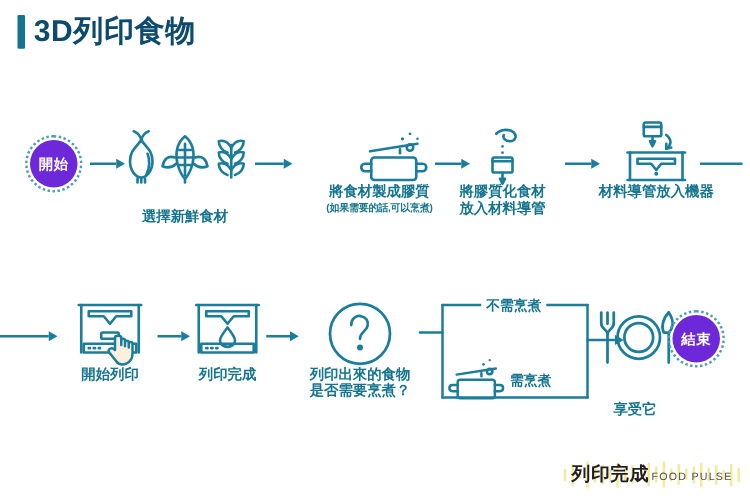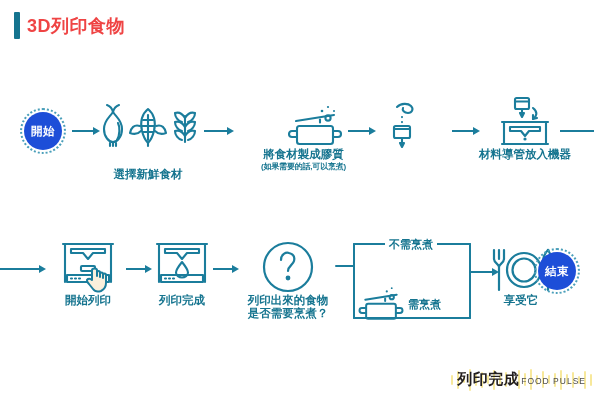--- a/index.html
+++ b/index.html
@@ -28,23 +28,23 @@
     align-items: center;
     gap: 7px;
   }
   #title-bar {
     width: 6px;
     height: 27px;
     background: #15748f;
     border-radius: 1px;
   }
   #title-text {
-    font-size: 18px;
-    font-weight: bold;
-    color: #ef4444;
+    font-size: 24px;
+    font-weight: bold;
+    color: #0c4a6e;
     letter-spacing: 0.5px;
     line-height: 1;
   }
   
   .node {
     position: absolute;
     display: flex;
     flex-direction: column;
     align-items: center;
   }
@@ -86,21 +86,21 @@
     border: 2px dotted #4a9fba;
     display: flex;
     align-items: center;
     justify-content: center;
     box-sizing: border-box;
   }
   .terminator .disc {
     width: 38px;
     height: 38px;
     border-radius: 50%;
-    background: #1d4ed8;
+    background: #6d28d9;
     color: #ffffff;
     font-size: 11.5px;
     font-weight: bold;
     display: flex;
     align-items: center;
     justify-content: center;
     letter-spacing: 0.5px;
   }
   
   .arrow {
@@ -243,20 +243,24 @@
   <div class="node" style="left:348px; top:100px; width:108px;">
     <div class="icon-wrap" style="height:48px;">
       <svg width="54" height="46" viewBox="0 0 54 46" fill="none" stroke="#1b7d9c" stroke-width="2.1" stroke-linecap="round" stroke-linejoin="round">
         <path d="M22 5 C26 1 33 1 36 4 C39 7 37 11 33 11 C29 11 27 8 28 6"></path>
         <path d="M27 15 L27 18 M27 20 L27 22" stroke-dasharray="0.1 4"></path>
         <rect x="19" y="24" width="16" height="12" rx="1.5"></rect>
         <path d="M19 27 L35 27"></path>
         <path d="M27 36 L27 41"></path>
         <path d="M25 41 L29 41 L27 45 Z" fill="#1b7d9c"></path>
       </svg>
+    </div>
+    <div class="caption">
+      <span>將膠質化食材</span><br>
+      <span>放入材料導管</span>
     </div>
   </div>
 
   <div class="arrow" style="left:452px; top:126px; width:28px;">
     <div class="shaft"></div>
       <div class="head"></div>
   </div>
 
   <div class="node" style="left:462px; top:96px; width:126px;">
     <div class="icon-wrap" style="height:52px;">
@@ -365,21 +369,21 @@
       <path d="M13 29 L8 29 C6 29 5 30.5 5 32 C5 33.5 6 35 8 35 L13 35"></path>
       <path d="M49 29 L54 29 C56 29 57 30.5 57 32 C57 33.5 56 35 54 35 L49 35"></path>
       <path d="M12 19 L50 13"></path>
       <circle cx="44" cy="16" r="2.6"></circle>
       <path d="M36 17.5 L36 20.5"></path>
       <circle cx="38" cy="9" r="1.3" fill="#1b7d9c" stroke="none"></circle>
       <circle cx="44" cy="5" r="1.1" fill="#1b7d9c" stroke="none"></circle>
     </svg>
   </div>
 
-  <div class="node" style="left:483px; top:244px; width:76px;">
+  <div class="node" style="left:470px; top:244px; width:76px;gap:28px;">
     <div class="icon-wrap" style="height:50px;">
       <svg width="70" height="48" viewBox="0 0 70 48" fill="none" stroke="#1b7d9c" stroke-width="2.2" stroke-linecap="round" stroke-linejoin="round">
 
         <path d="M8 4 L8 13 M13 4 L13 13 M18 4 L18 13"></path>
         <path d="M8 13 C8 17 13 18 13 21 L13 44"></path>
         <path d="M18 13 C18 17 13 18 13 21"></path>
 
         <circle cx="38" cy="24" r="17"></circle>
         <circle cx="38" cy="24" r="11.5"></circle>
 

